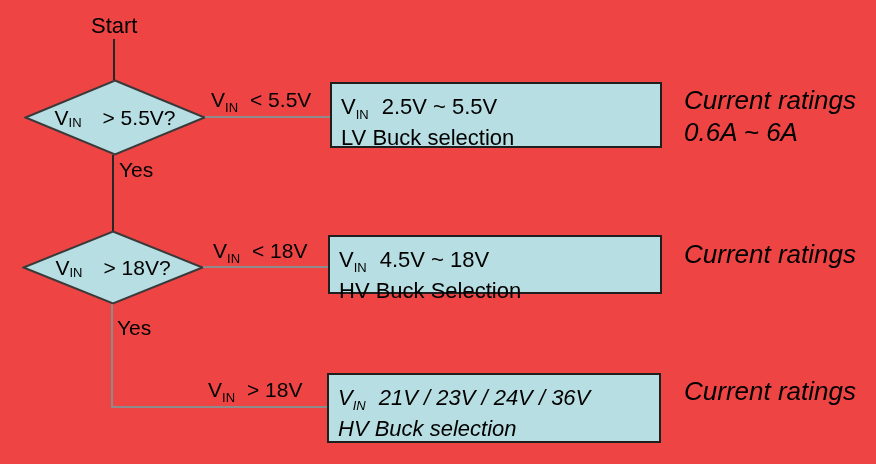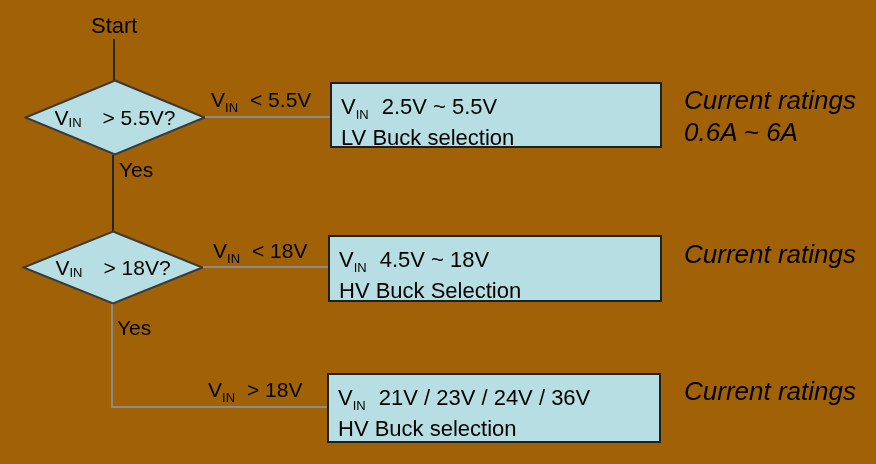--- a/index.html
+++ b/index.html
@@ -1,17 +1,17 @@
 <!DOCTYPE html>
 <html><head>
 <meta charset="utf-8">
 <style>
   html,body{margin:0;padding:0;background:#fff;}
   .canvas{
-    position:relative;width:876px;height:464px;background:#a16207;overflow:hidden;
+    position:relative;width:876px;height:464px;background:#ef4444;overflow:hidden;
     font-family:"Liberation Sans","DejaVu Sans",sans-serif;color:#000;
   }
   .txt{position:absolute;font-size:21px;line-height:24px;white-space:nowrap;}
   .sub{font-size:13px;position:relative;top:5px;line-height:0;}
   .dq-rest{margin-left:21px;}
   .lbl-rest{margin-left:12px;}
   .range{margin-left:13px;}
   .vline{position:absolute;width:2px;background:#262626;}
   .vline.gray{background:#8c8c8c;}
   .hline{position:absolute;height:2px;background:#8c8c8c;}
@@ -81,41 +81,41 @@
         <span class="dq-rest">&gt; 18V?</span>
     </span>
   </div>
 
   <div class="txt" style="left:213px;top:239px;">
     <span>V</span><span class="sub">IN</span><span class="lbl-rest">&lt; 18V</span>
   </div>
 
   <div class="hline" style="left:203px;top:266px;width:125px;"></div>
 
-  <div class="rbox" style="left:328px;top:235px;width:334px;height:67px;">
+  <div class="rbox" style="left:328px;top:235px;width:334px;height:59px;">
     <div class="bl">
       <span>V</span><span class="sub">IN</span><span class="range">4.5V ~ 18V</span>
     </div>
     <div class="bl">HV Buck Selection</div>
   </div>
 
   <div class="ratings" style="left:684px;top:238px;">
     <div>Current ratings</div>
   </div>
 
   <div class="txt" style="left:117px;top:316px;">Yes</div>
 
   <div class="vline gray" style="left:111px;top:304px;height:104px;"></div>
   <div class="hline" style="left:111px;top:406px;width:216px;"></div>
 
   <div class="txt" style="left:208px;top:378px;text-align:right;">
     <span>V</span><span class="sub">IN</span><span class="lbl-rest">&gt; 18V</span>
   </div>
 
-  <div class="rbox" style="left:327px;top:373px;width:334px;height:70px;">
+  <div class="rbox" style="left:327px;top:373px;width:334px;height:70px;font-style:italic;">
     <div class="bl">
       <span>V</span><span class="sub">IN</span><span class="range">21V / 23V / 24V / 36V</span>
     </div>
     <div class="bl">HV Buck selection</div>
   </div>
 
   <div class="ratings" style="left:684px;top:375px;">
     <div>Current ratings</div>
   </div>
 

